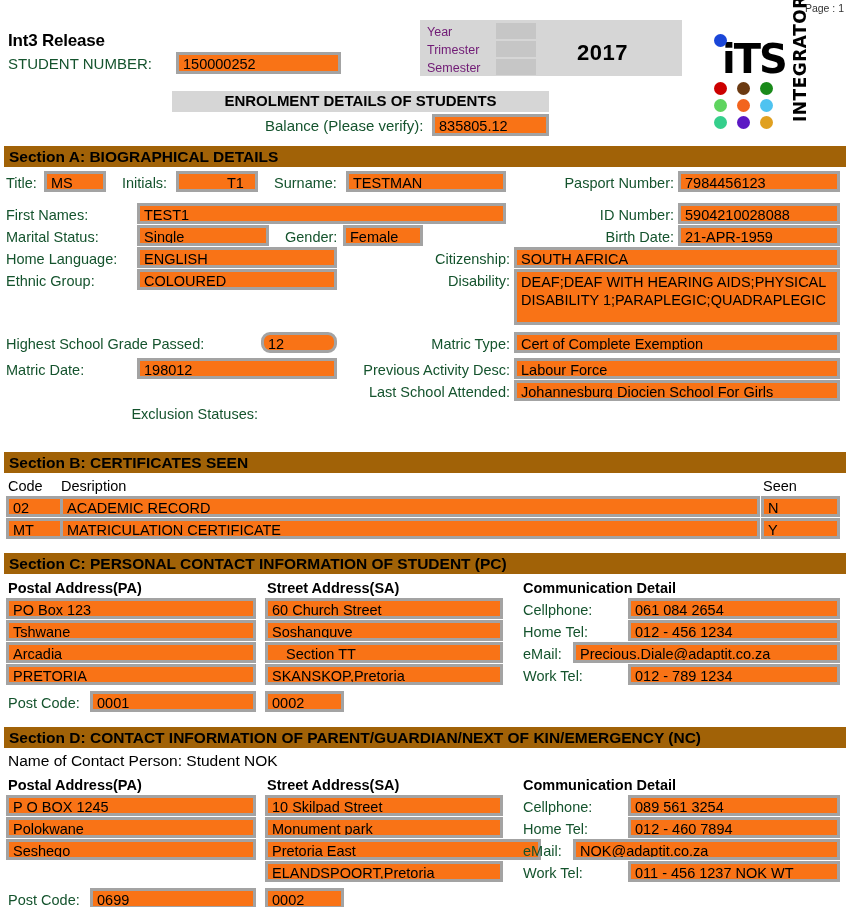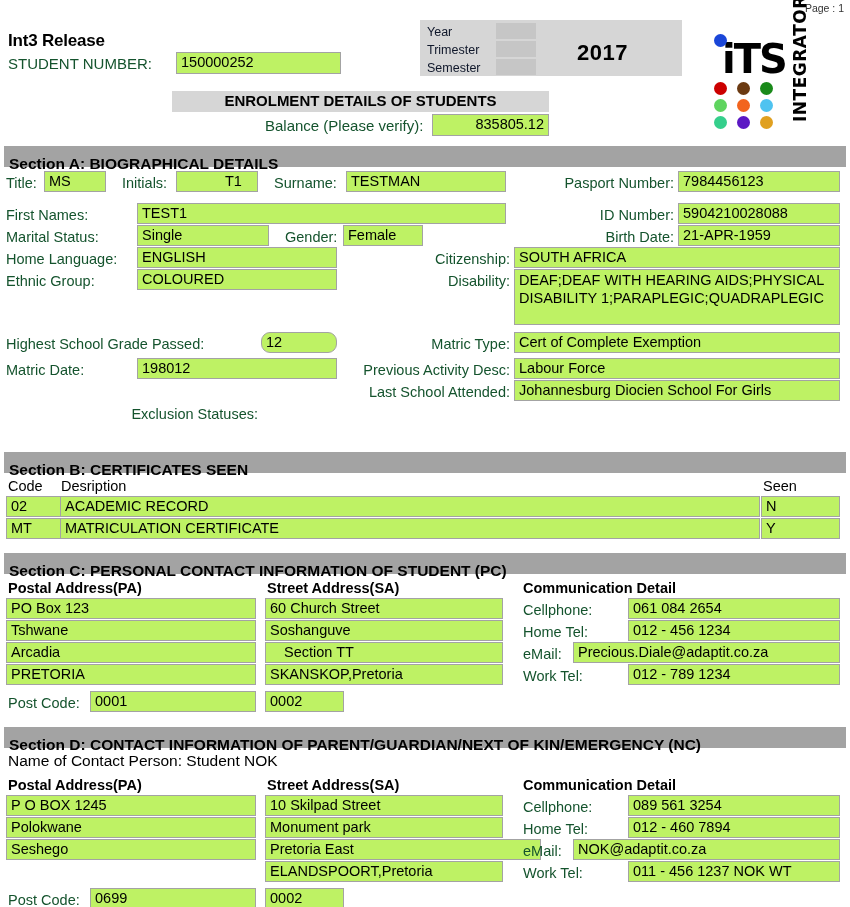--- a/index.html
+++ b/index.html
@@ -23,39 +23,39 @@
   .abs { position: absolute; }
   .lbl {
     font-size: 14.5px;
     line-height: 16px;
     white-space: nowrap;
     color: #14532d;
   }
   .lbl.r { text-align: right; }
   .fld {
     box-sizing: border-box;
-    border: 1px solid #a3a3a3;
-    background: #bef264;
+    border: 3px solid #a3a3a3;
+    background: #f97316;
     font-size: 14.5px;
     line-height: 17px;
     padding: 1px 4px;
     color: #000;
     overflow: hidden;
     white-space: nowrap;
   }
   .fld.multi { white-space: normal; line-height: 18px; }
-  .fld.numr { text-align: right; }
+  .fld.numr { text-align: left; }
 
   .secbar {
     box-sizing: border-box;
-    background: #a3a3a3;
+    background: #a16207;
     font-size: 15.5px;
     font-weight: bold;
     line-height: 20px;
-    padding: 8px 5px;
+    padding: 1px 5px;
     color: #000;
     white-space: nowrap;
   }
   .colhead {
     font-size: 14.5px;
     line-height: 16px;
     white-space: nowrap;
   }
   .colhead.b { font-weight: bold; }
 
@@ -71,21 +71,21 @@
     font-size: 17px;
     font-weight: bold;
     letter-spacing: -0.2px;
   }
   #yts-box {
     background: #d6d6d6;
   }
   .yts-lbl {
     font-size: 12.5px;
     line-height: 14px;
-    color: #0f172a;
+    color: #701a75;
     white-space: nowrap;
   }
   .yts-val {
     background: #c6c6c6;
     border: 1px solid #c6c6c6;
     box-sizing: border-box;
   }
   #year-big {
     font-size: 22px;
     font-weight: bold;

